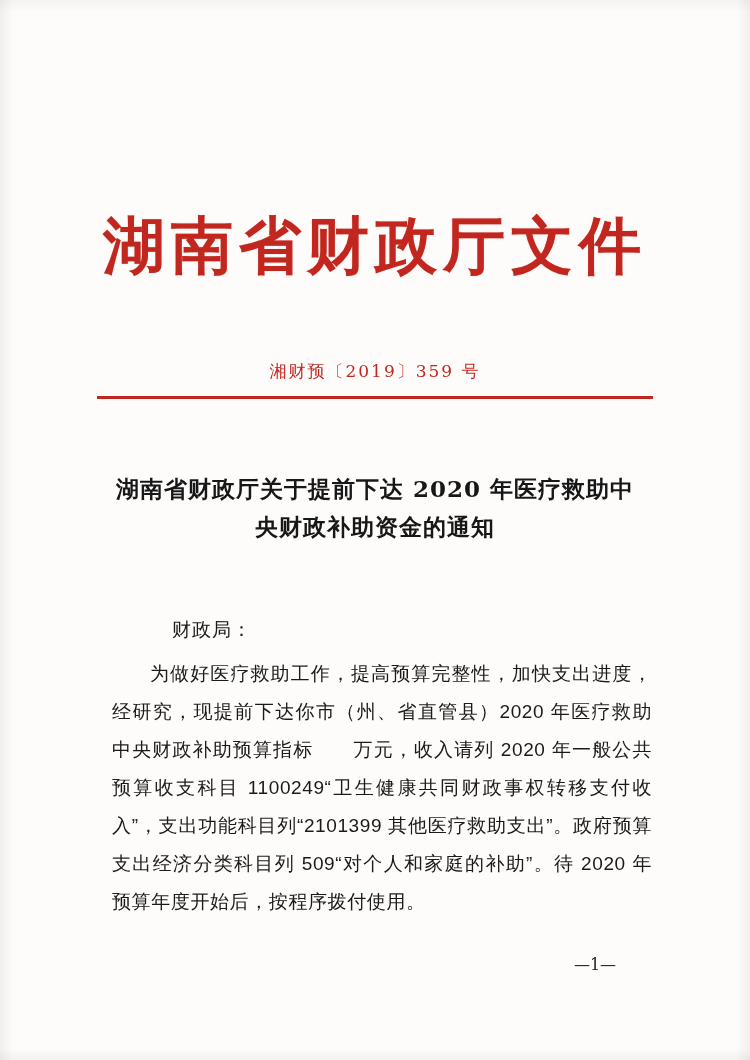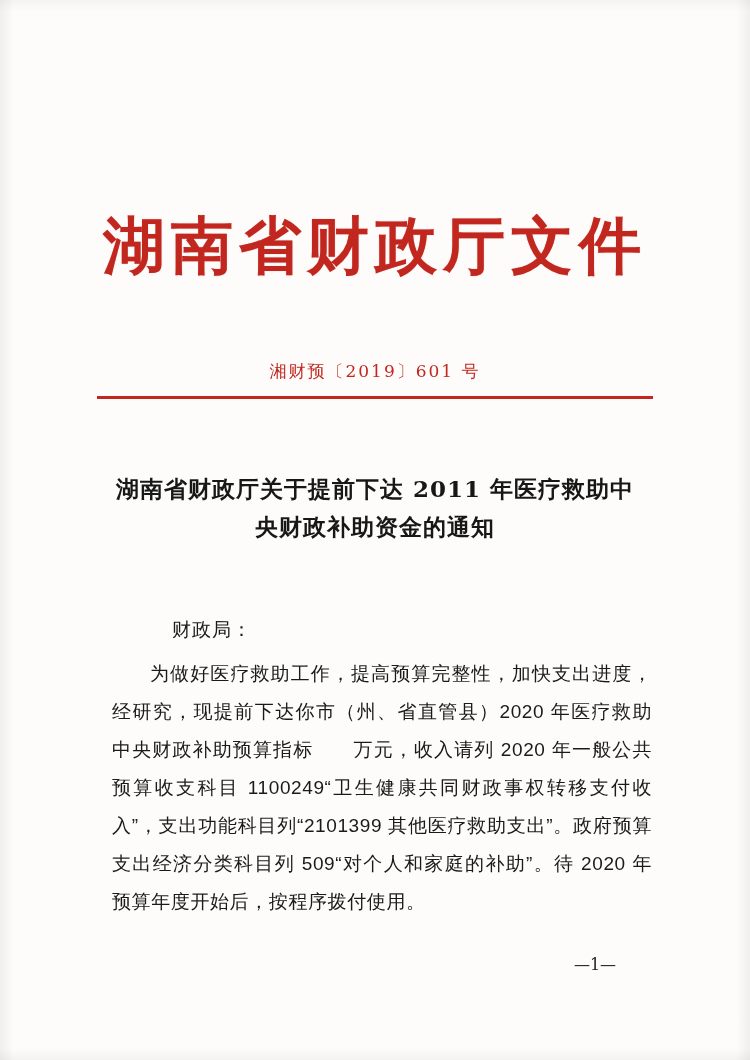--- a/index.html
+++ b/index.html
@@ -127,25 +127,25 @@
   }
 </style>
 </head>
 <body>
 
 <div class="page">
   <div class="content">
 
     <div class="doc-title">湖南省财政厅文件</div>
 
-    <div class="doc-number">湘财预〔2019〕601 号</div>
+    <div class="doc-number">湘财预〔2019〕359 号</div>
 
     <div class="red-rule"></div>
 
-    <div class="subject">湖南省财政厅关于提前下达 2011 年医疗救助中央财政补助资金的通知</div>
+    <div class="subject">湖南省财政厅关于提前下达 2020 年医疗救助中央财政补助资金的通知</div>
 
     <div class="recipient">财政局：</div>
 
     <div class="body-text">为做好医疗救助工作，提高预算完整性，加快支出进度，经研究，现提前下达你市（州、省直管县）2020 年医疗救助中央财政补助预算指标　　万元，收入请列 2020 年一般公共预算收支科目 1100249“卫生健康共同财政事权转移支付收入”，支出功能科目列“2101399 其他医疗救助支出”。政府预算支出经济分类科目列 509“对个人和家庭的补助”。待 2020 年预算年度开始后，按程序拨付使用。</div>
 
     <div class="page-number">—1—</div>
 
   </div>
 </div>
 

